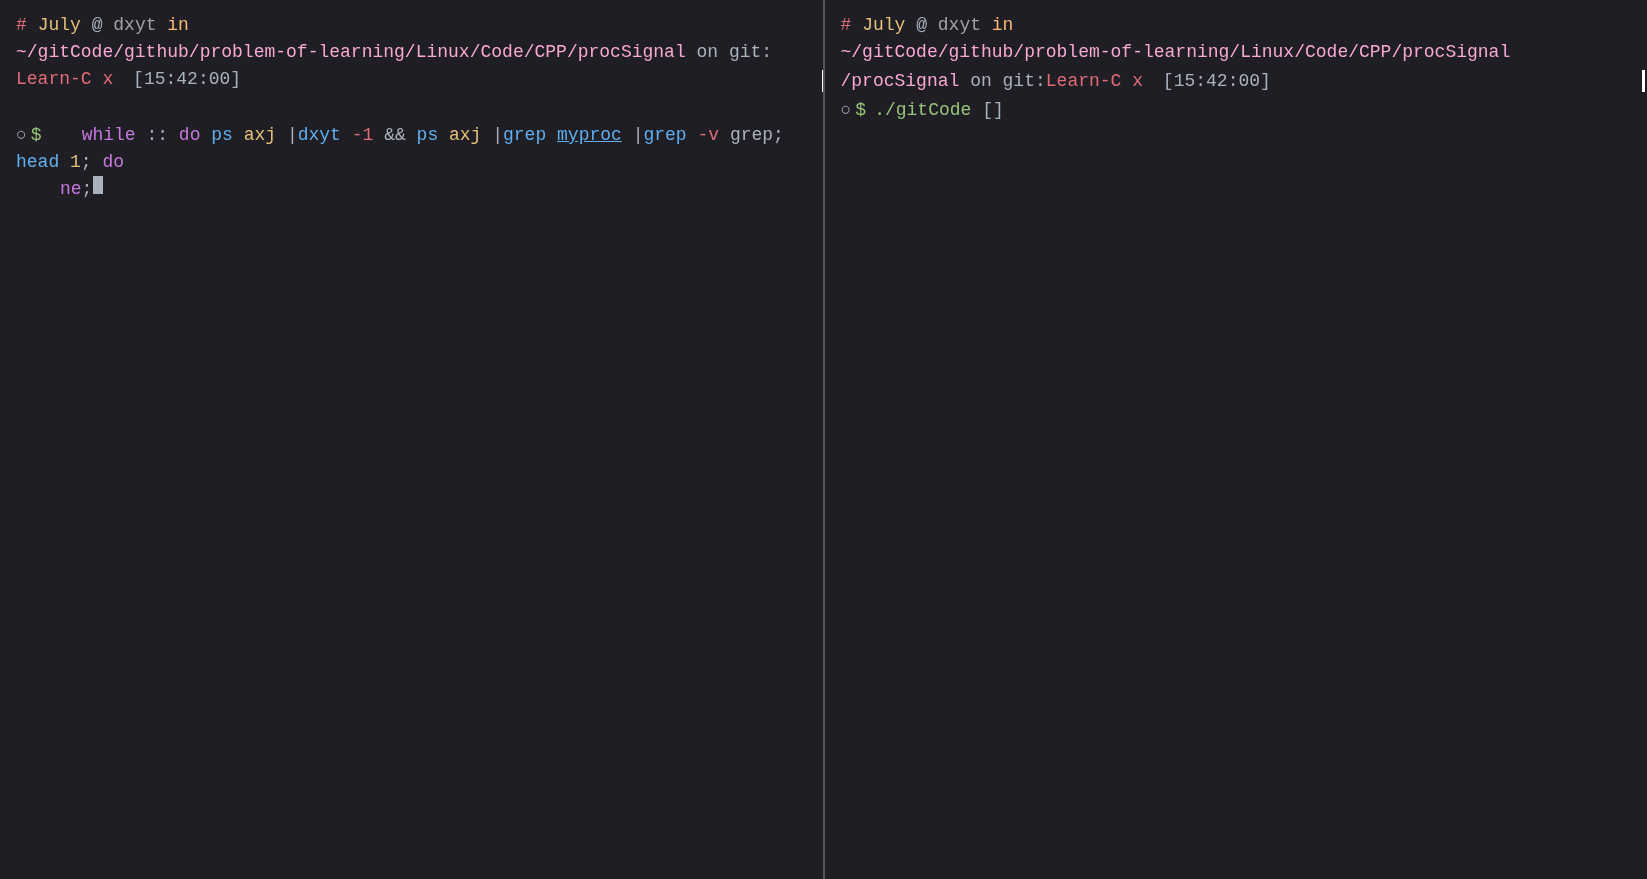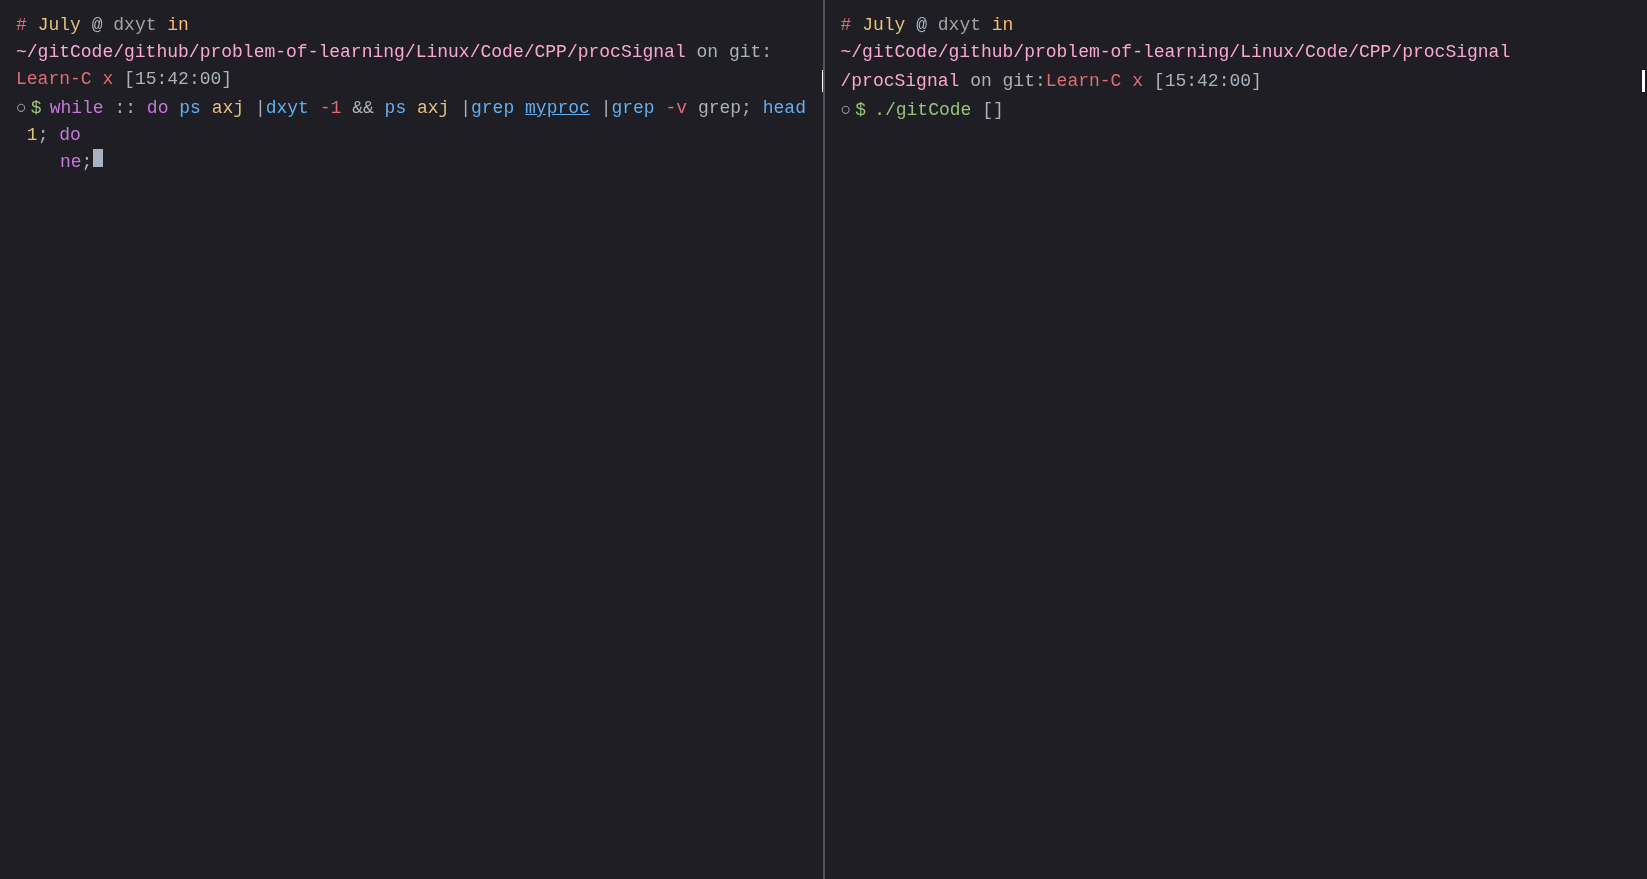--- a/index.html
+++ b/index.html
@@ -99,40 +99,42 @@
       color: #abb2bf;
       text-align: right;
     }
 
     .x-mark {
       color: #e06c75;
     }
 
     .time {
       color: #abb2bf;
+      margin-left: 9px;
     }
 
     .cmd-line {
       display: flex;
       align-items: baseline;
       flex-wrap: wrap;
     }
 
     .circle {
       color: #abb2bf;
       margin-right: 4px;
     }
 
     .dollar {
       color: #98c379;
       margin-right: 8px;
     }
 
     .cmd-while {
       color: #c678dd;
+      margin-left: 32px;
     }
 
     .cmd-do {
       color: #c678dd;
     }
 
     .cmd-ps {
       color: #61afef;
     }
 
@@ -152,20 +154,21 @@
       color: #c678dd;
     }
 
     .cmd-text {
       color: #abb2bf;
     }
 
     .cmd-underline {
       color: #61afef;
       text-decoration: underline;
+      margin-top: 27px;
     }
 
     .cmd-flag {
       color: #e06c75;
     }
 
     .cmd-arg {
       color: #e5c07b;
     }
 

